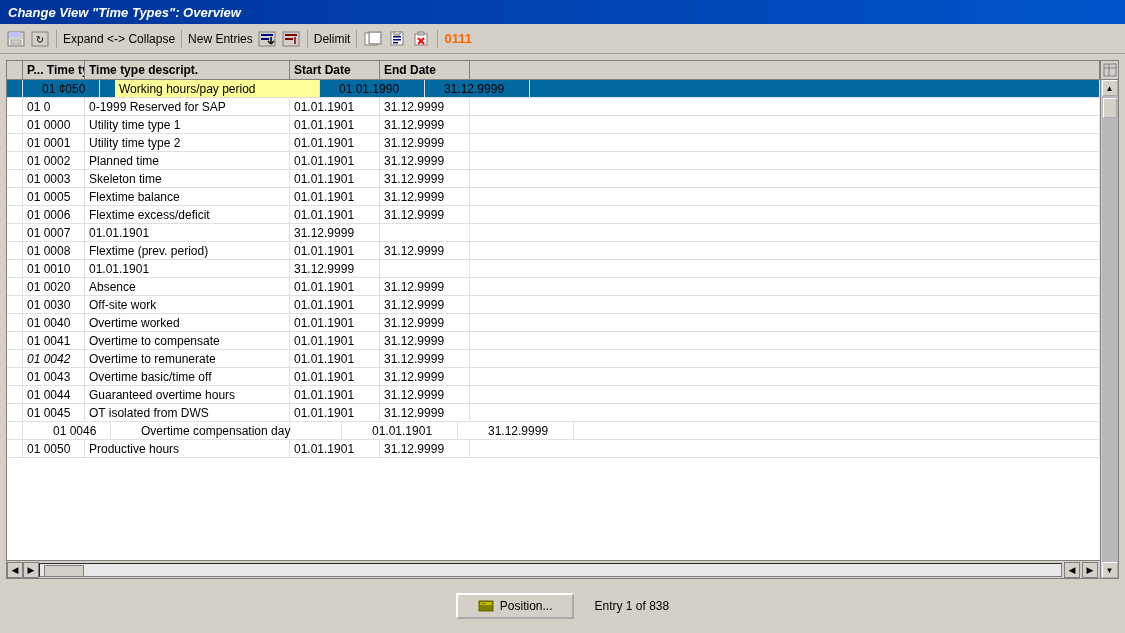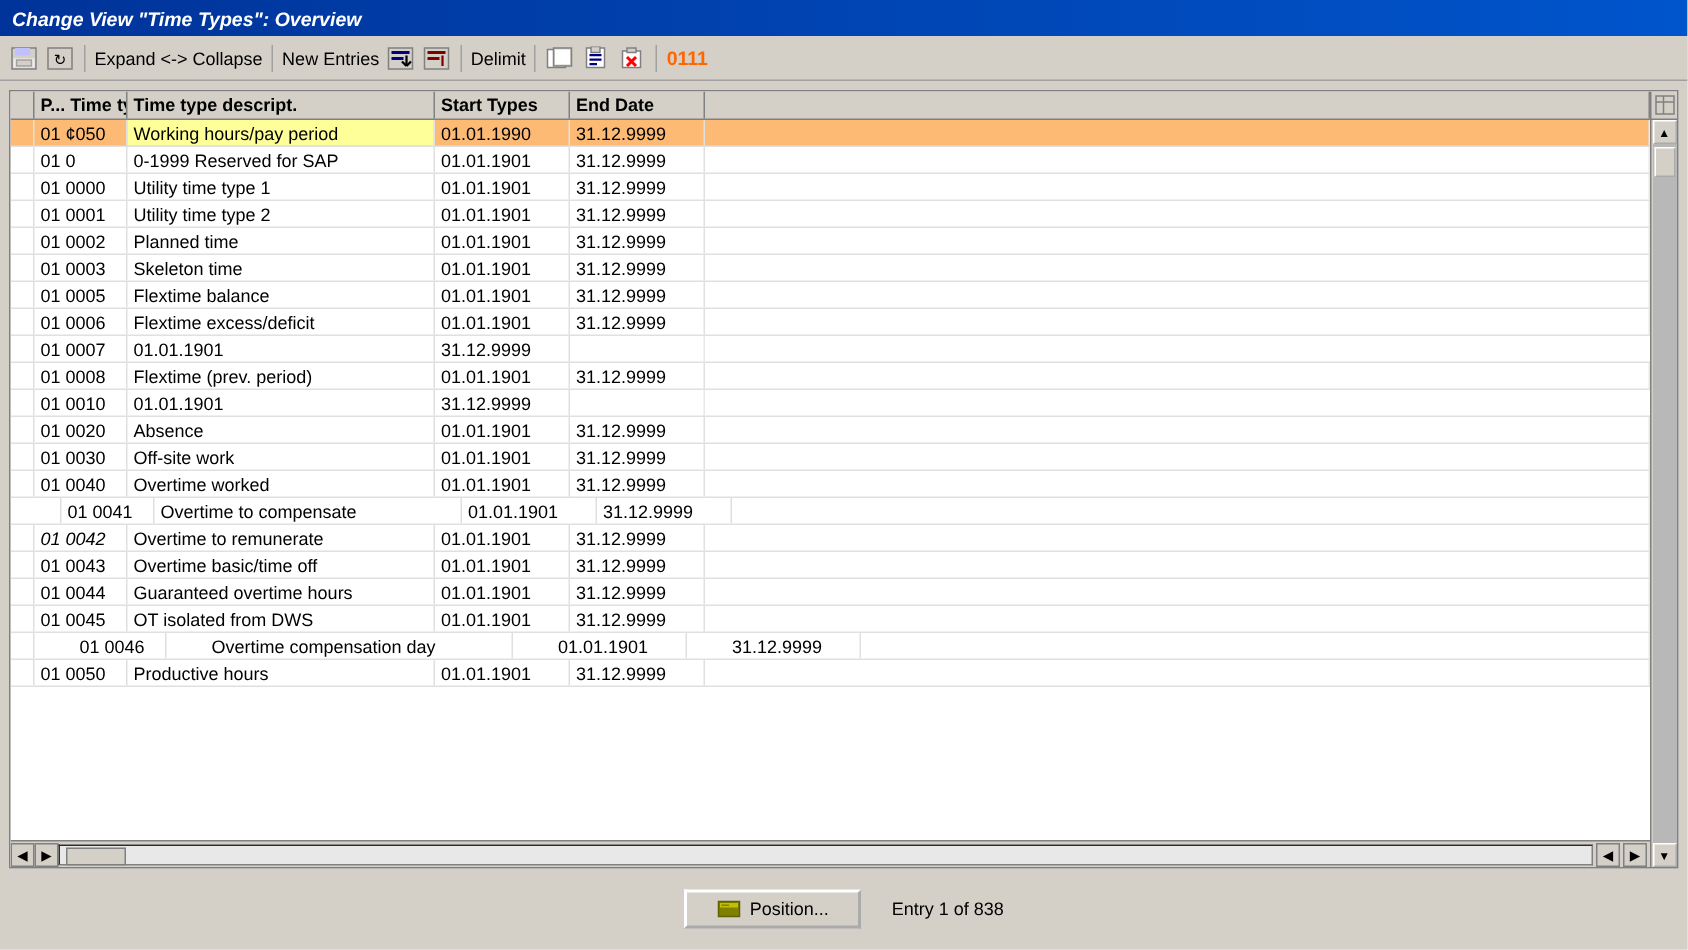--- a/index.html
+++ b/index.html
@@ -293,38 +293,38 @@
 
   <div class="content-area">
 
     <div class="table-container">
 
       <div style="position:relative; display:flex; flex-direction:row;">
         <div style="flex:1; display:grid; grid-template-columns: 16px 62px 205px 90px 90px 1fr; background:#d4d0c8; border-bottom:1px solid #808080;">
           <div class="table-header-cell"></div>
           <div class="table-header-cell">P... Time type</div>
           <div class="table-header-cell">Time type descript.</div>
-          <div class="table-header-cell">Start Types</div>
+          <div class="table-header-cell">Start Date</div>
           <div class="table-header-cell">End Date</div>
           <div class="table-header-cell"></div>
         </div>
         <div style="width:18px; background:#d4d0c8; border-left:1px solid #808080; border-bottom:1px solid #808080; display:flex; align-items:center; justify-content:center;">
           <svg width="14" height="14" viewBox="0 0 14 14">
             <rect x="1" y="1" width="12" height="12" fill="#d4d0c8" stroke="#808080"></rect>
             <line x1="1" y1="5" x2="13" y2="5" stroke="#808080"></line>
             <line x1="6" y1="1" x2="6" y2="13" stroke="#808080"></line>
           </svg>
         </div>
       </div>
 
       <div class="table-wrapper">
         <div class="table-main">
           <div id="table-body" style="flex:1; overflow:hidden;">
 
-          <div class="table-row highlighted" style="display: grid; grid-template-columns: 16px 62px 205px 90px 90px 1fr; border-bottom: 1px solid rgb(224, 224, 224); height: 18px; background: #fdba74;">
+          <div class="table-row highlighted" style="display: grid; grid-template-columns: 16px 62px 205px 90px 90px 1fr; border-bottom: 1px solid rgb(224, 224, 224); height: 18px; background: #0369a1; gap: 15px;">
                 <div class="table-cell checkbox-col" style="padding: 1px 2px; display: flex; align-items: center; justify-content: center; border-right: 1px solid rgb(224, 224, 224);"></div>
                 <div class="table-cell" style="padding: 1px 4px; font-size: 12px; border-right: 1px solid rgb(224, 224, 224); display: flex; align-items: center;">01 ¢050</div>
                 <div class="table-cell" style="padding: 1px 4px; font-size: 12px; border-right: 1px solid rgb(224, 224, 224); display: flex; align-items: center; overflow: hidden; background: rgb(255, 255, 153); font-weight: normal;">Working hours/pay period</div>
                 <div class="table-cell" style="padding: 1px 4px; font-size: 12px; border-right: 1px solid rgb(224, 224, 224); display: flex; align-items: center;">01.01.1990</div>
                 <div class="table-cell" style="padding: 1px 4px; font-size: 12px; border-right: 1px solid rgb(224, 224, 224); display: flex; align-items: center;">31.12.9999</div>
                 <div class="table-cell" style="padding: 1px 4px; font-size: 12px; display: flex; align-items: center;"></div>
               </div>
               <div class="table-row" style="display: grid; grid-template-columns: 16px 62px 205px 90px 90px 1fr; border-bottom: 1px solid rgb(224, 224, 224); height: 18px;">
                 <div class="table-cell checkbox-col" style="padding: 1px 2px; display: flex; align-items: center; justify-content: center; border-right: 1px solid rgb(224, 224, 224);"></div>
                 <div class="table-cell" style="padding: 1px 4px; font-size: 12px; border-right: 1px solid rgb(224, 224, 224); display: flex; align-items: center;">01 0</div>
@@ -420,21 +420,21 @@
                 <div class="table-cell" style="padding: 1px 4px; font-size: 12px; display: flex; align-items: center;"></div>
               </div>
               <div class="table-row" style="display: grid; grid-template-columns: 16px 62px 205px 90px 90px 1fr; border-bottom: 1px solid rgb(224, 224, 224); height: 18px;">
                 <div class="table-cell checkbox-col" style="padding: 1px 2px; display: flex; align-items: center; justify-content: center; border-right: 1px solid rgb(224, 224, 224);"></div>
                 <div class="table-cell" style="padding: 1px 4px; font-size: 12px; border-right: 1px solid rgb(224, 224, 224); display: flex; align-items: center;">01 0040</div>
                 <div class="table-cell" style="padding: 1px 4px; font-size: 12px; border-right: 1px solid rgb(224, 224, 224); display: flex; align-items: center; overflow: hidden;">Overtime worked</div>
                 <div class="table-cell" style="padding: 1px 4px; font-size: 12px; border-right: 1px solid rgb(224, 224, 224); display: flex; align-items: center;">01.01.1901</div>
                 <div class="table-cell" style="padding: 1px 4px; font-size: 12px; border-right: 1px solid rgb(224, 224, 224); display: flex; align-items: center;">31.12.9999</div>
                 <div class="table-cell" style="padding: 1px 4px; font-size: 12px; display: flex; align-items: center;"></div>
               </div>
-              <div class="table-row" style="display: grid; grid-template-columns: 16px 62px 205px 90px 90px 1fr; border-bottom: 1px solid rgb(224, 224, 224); height: 18px; padding-left: 18px;">
+              <div class="table-row" style="display: grid; grid-template-columns: 16px 62px 205px 90px 90px 1fr; border-bottom: 1px solid rgb(224, 224, 224); height: 18px;">
                 <div class="table-cell checkbox-col" style="padding: 1px 2px; display: flex; align-items: center; justify-content: center; border-right: 1px solid rgb(224, 224, 224);"></div>
                 <div class="table-cell" style="padding: 1px 4px; font-size: 12px; border-right: 1px solid rgb(224, 224, 224); display: flex; align-items: center;">01 0041</div>
                 <div class="table-cell" style="padding: 1px 4px; font-size: 12px; border-right: 1px solid rgb(224, 224, 224); display: flex; align-items: center; overflow: hidden;">Overtime to compensate</div>
                 <div class="table-cell" style="padding: 1px 4px; font-size: 12px; border-right: 1px solid rgb(224, 224, 224); display: flex; align-items: center;">01.01.1901</div>
                 <div class="table-cell" style="padding: 1px 4px; font-size: 12px; border-right: 1px solid rgb(224, 224, 224); display: flex; align-items: center;">31.12.9999</div>
                 <div class="table-cell" style="padding: 1px 4px; font-size: 12px; display: flex; align-items: center;"></div>
               </div>
               <div class="table-row" style="display: grid; grid-template-columns: 16px 62px 205px 90px 90px 1fr; border-bottom: 1px solid rgb(224, 224, 224); height: 18px;">
                 <div class="table-cell checkbox-col" style="padding: 1px 2px; display: flex; align-items: center; justify-content: center; border-right: 1px solid rgb(224, 224, 224);"></div>
                 <div class="table-cell" style="padding: 1px 4px; font-size: 12px; border-right: 1px solid rgb(224, 224, 224); display: flex; align-items: center; font-style: italic;">01 0042</div>

